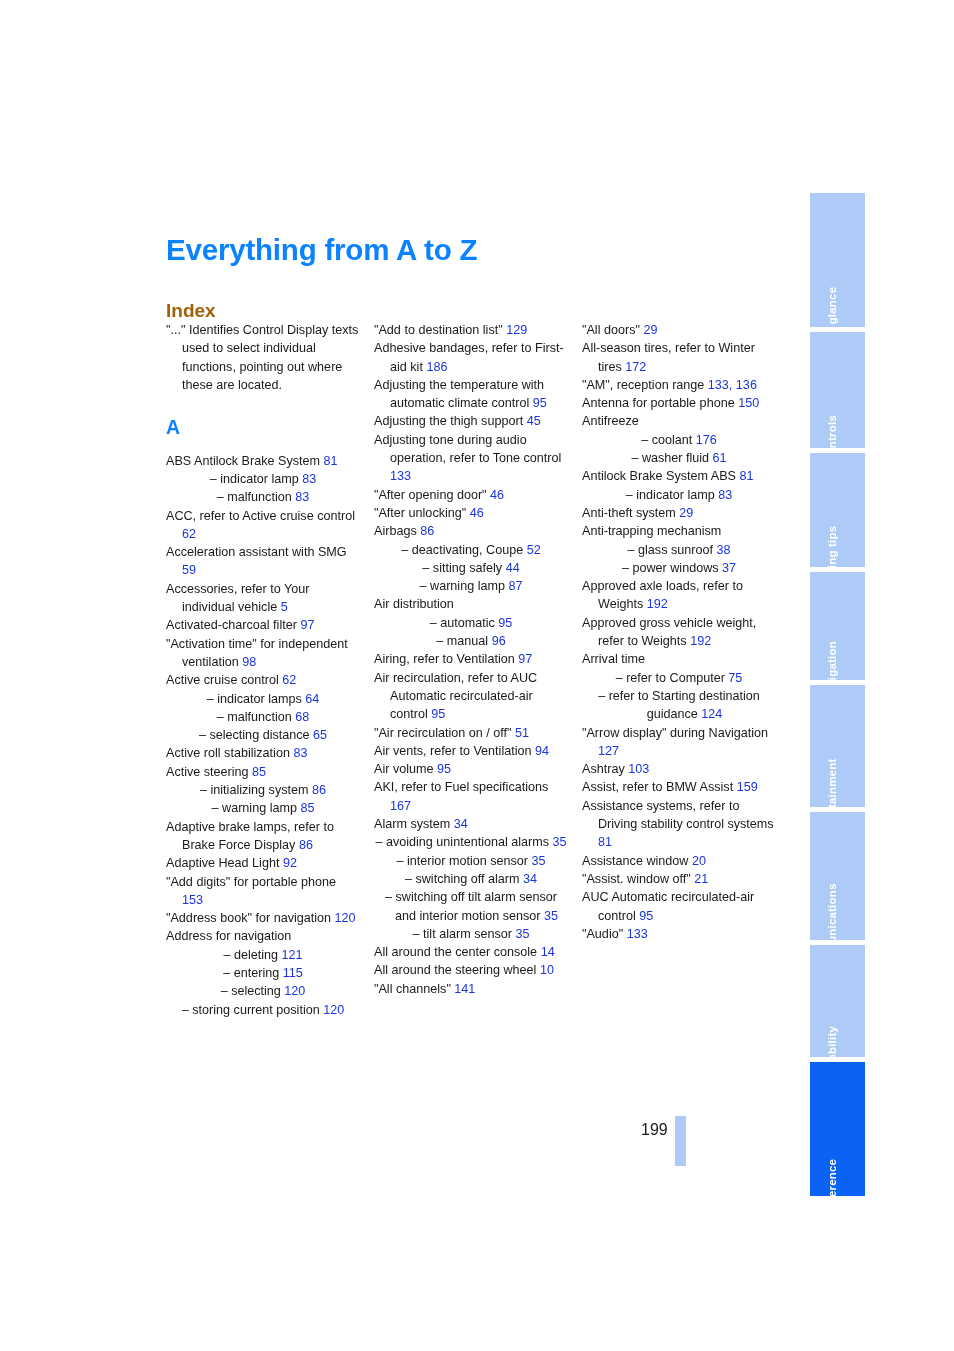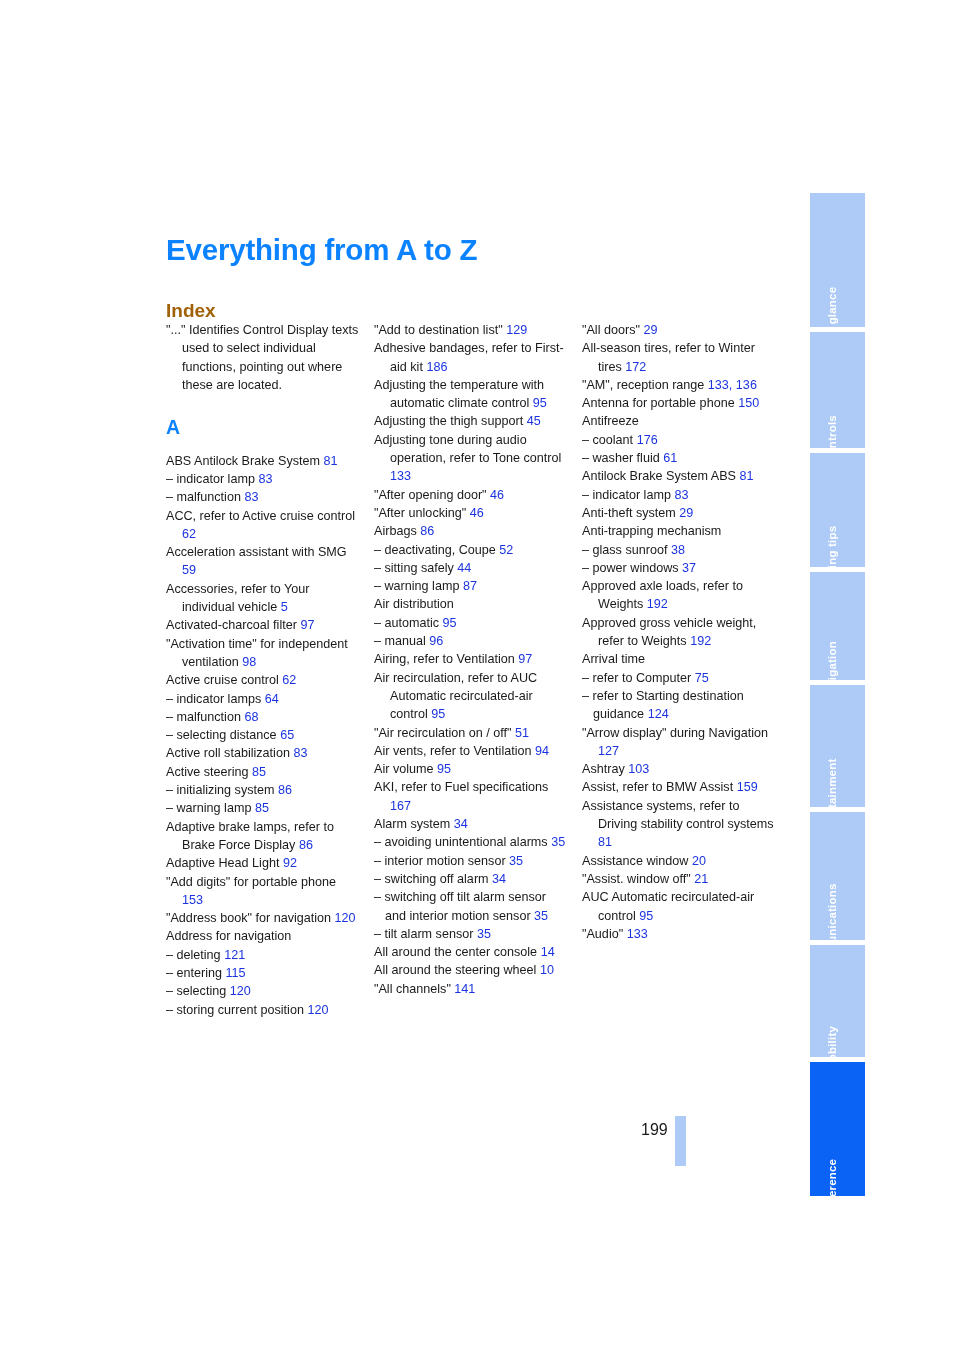--- a/index.html
+++ b/index.html
@@ -113,20 +113,21 @@
     font-size: 12.6px;
     line-height: 18.3px;
     color: #1a1a1a;
     padding-left: 16px;
     text-indent: -16px;
     margin: 0;
   }
   .entry.sub {
     padding-left: 11px;
     text-indent: -11px;
+    text-align: center;
   }
   .pg {
     color: #1b34e0;
   }
 
   
   .folio {
     position: absolute;
     left: 641px;
     top: 1110px;

